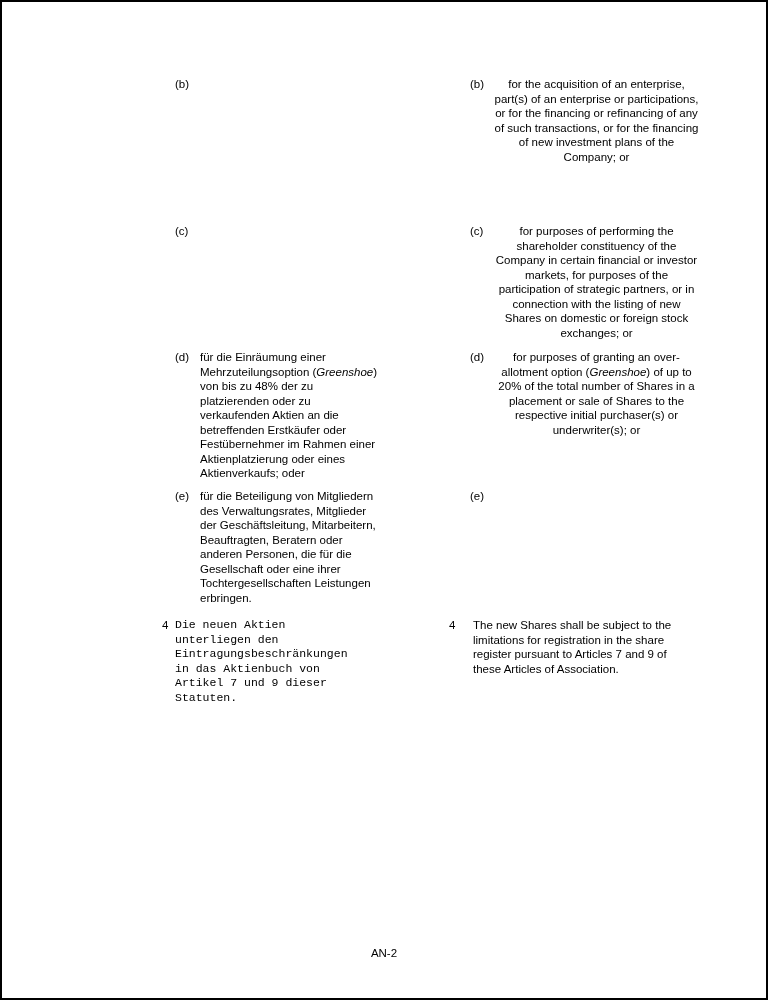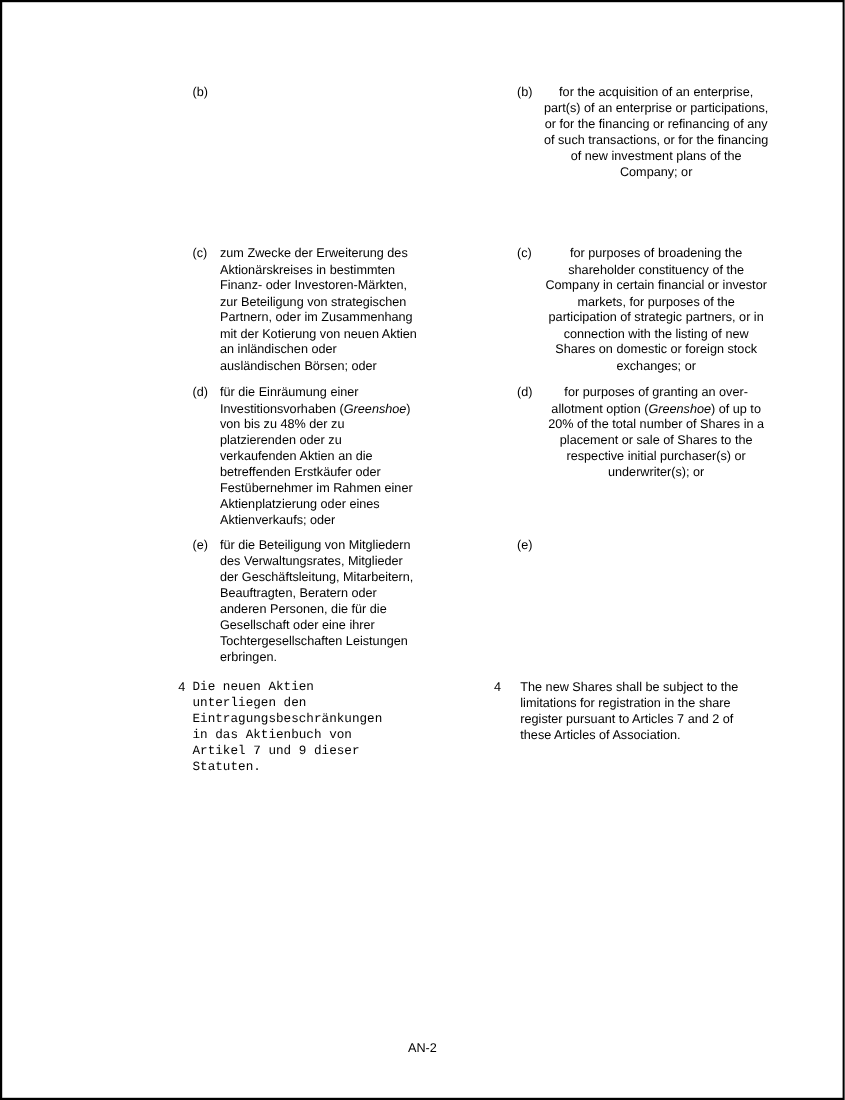--- a/index.html
+++ b/index.html
@@ -81,32 +81,31 @@
     </div>
     <div class="item en letter">
       <span class="label">(b)</span>
       <span class="text">for the acquisition of an enterprise, part(s) of an enterprise or participations, or for the financing or refinancing of any of such transactions, or for the financing of new investment plans of the Company; or</span>
     </div>
   </div>
 
   <div class="row r1">
     <div class="item de letter">
       <span class="label">(c)</span>
-      <span class="text">zum Zwecke der Erweiterung des Aktionärskreises in bestimmten Finanz- oder Investoren-Märkten, zur Beteiligung von strategischen Partnern, oder im Zusammenhang mit der Kotierung von neuen Aktien an inländischen oder ausländischen Börsen; oder</span>
     </div>
     <div class="item en letter">
       <span class="label">(c)</span>
-      <span class="text">for purposes of broadening the shareholder constituency of the Company in certain financial or investor markets, for purposes of the participation of strategic partners, or in connection with the listing of new Shares on domestic or foreign stock exchanges; or</span>
+      <span class="text">for purposes of performing the shareholder constituency of the Company in certain financial or investor markets, for purposes of the participation of strategic partners, or in connection with the listing of new Shares on domestic or foreign stock exchanges; or</span>
     </div>
   </div>
 
   <div class="row r2">
     <div class="item de letter">
       <span class="label">(d)</span>
-      <span class="text"><span>für die Einräumung einer Investitionsvorhaben (</span><em>Greenshoe</em><span>) von bis zu 48% der zu platzierenden oder zu verkaufenden Aktien an die betreffenden Erstkäufer oder Festübernehmer im Rahmen einer Aktienplatzierung oder eines Aktienverkaufs; oder</span></span>
+      <span class="text"><span>für die Einräumung einer Mehrzuteilungsoption (</span><em>Greenshoe</em><span>) von bis zu 48% der zu platzierenden oder zu verkaufenden Aktien an die betreffenden Erstkäufer oder Festübernehmer im Rahmen einer Aktienplatzierung oder eines Aktienverkaufs; oder</span></span>
     </div>
     <div class="item en letter">
       <span class="label">(d)</span>
       <span class="text"><span>for purposes of granting an over-allotment option (</span><em>Greenshoe</em><span>) of up to 20% of the total number of Shares in a placement or sale of Shares to the respective initial purchaser(s) or underwriter(s); or</span></span>
     </div>
   </div>
 
   <div class="row r3">
     <div class="item de letter">
       <span class="label">(e)</span>
@@ -117,19 +116,19 @@
     </div>
   </div>
 
   <div class="row r4">
     <div class="item de number">
       <span class="label">4</span>
       <span class="text">Die neuen Aktien unterliegen den Eintragungsbeschränkungen in das Aktienbuch von Artikel 7 und 9 dieser Statuten.</span>
     </div>
     <div class="item en number">
       <span class="label">4</span>
-      <span class="text">The new Shares shall be subject to the limitations for registration in the share register pursuant to Articles 7 and 2 of these Articles of Association.</span>
+      <span class="text">The new Shares shall be subject to the limitations for registration in the share register pursuant to Articles 7 and 9 of these Articles of Association.</span>
     </div>
   </div>
 
   <div class="footer">AN-2</div>
 
 </div>
 
 </body></html>

